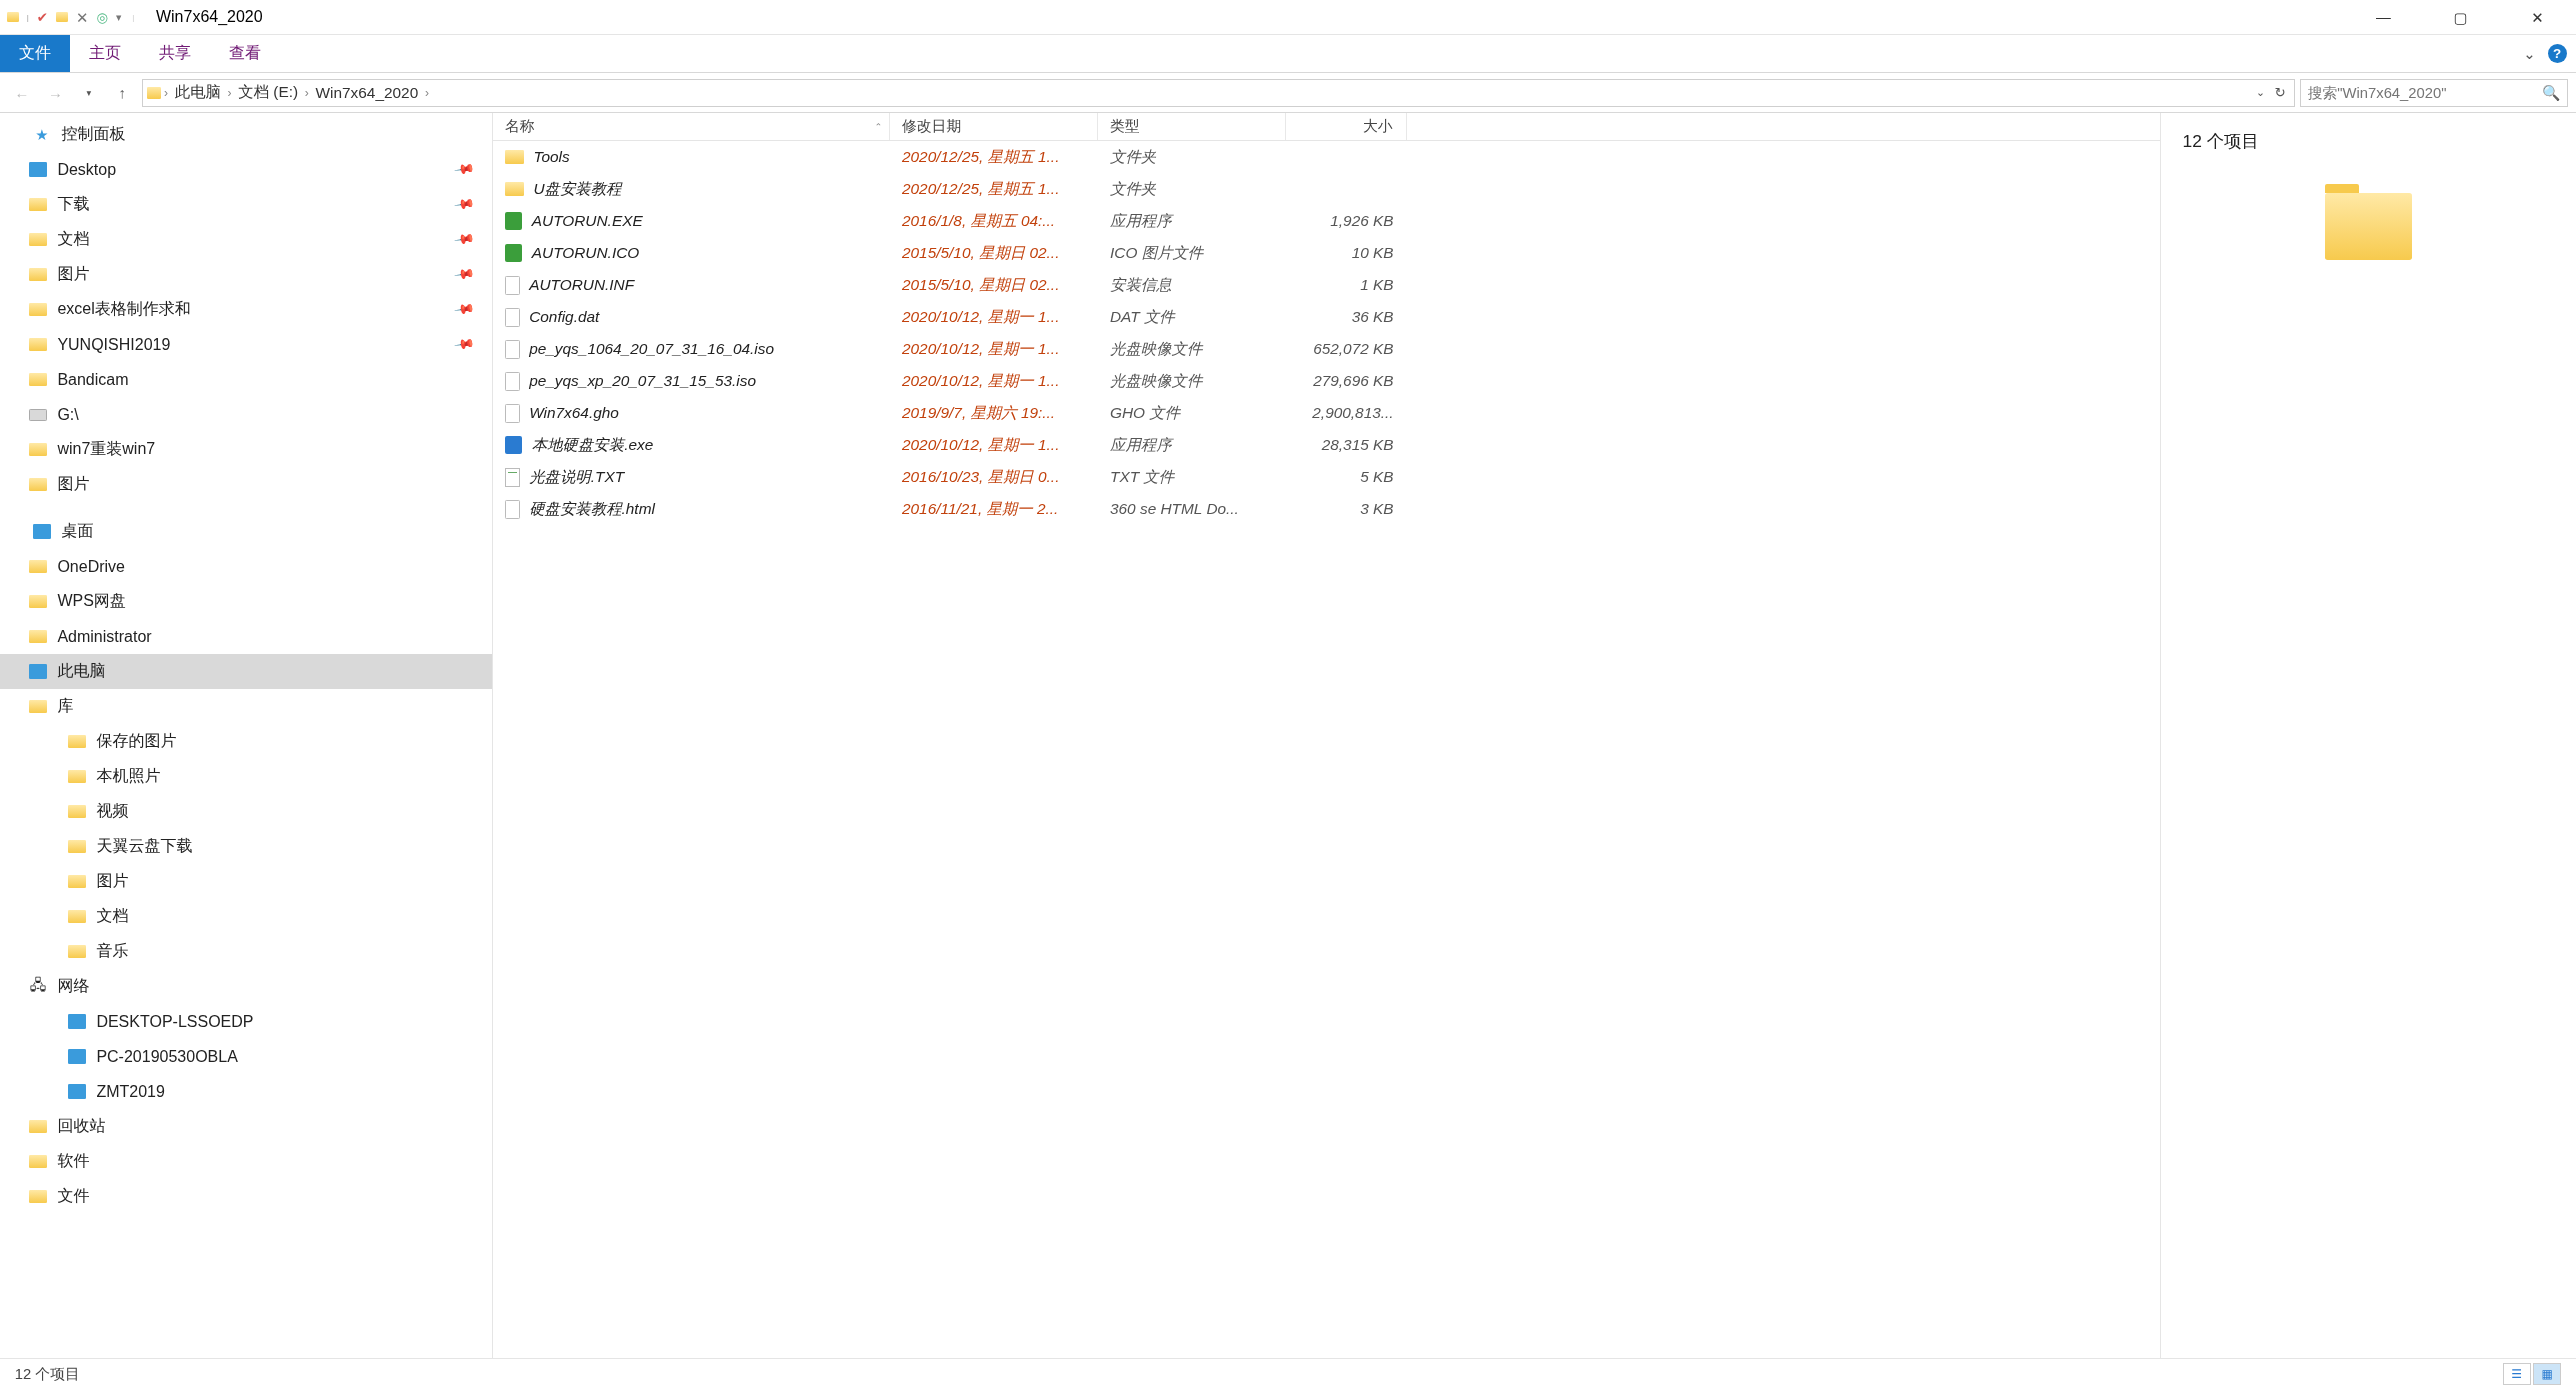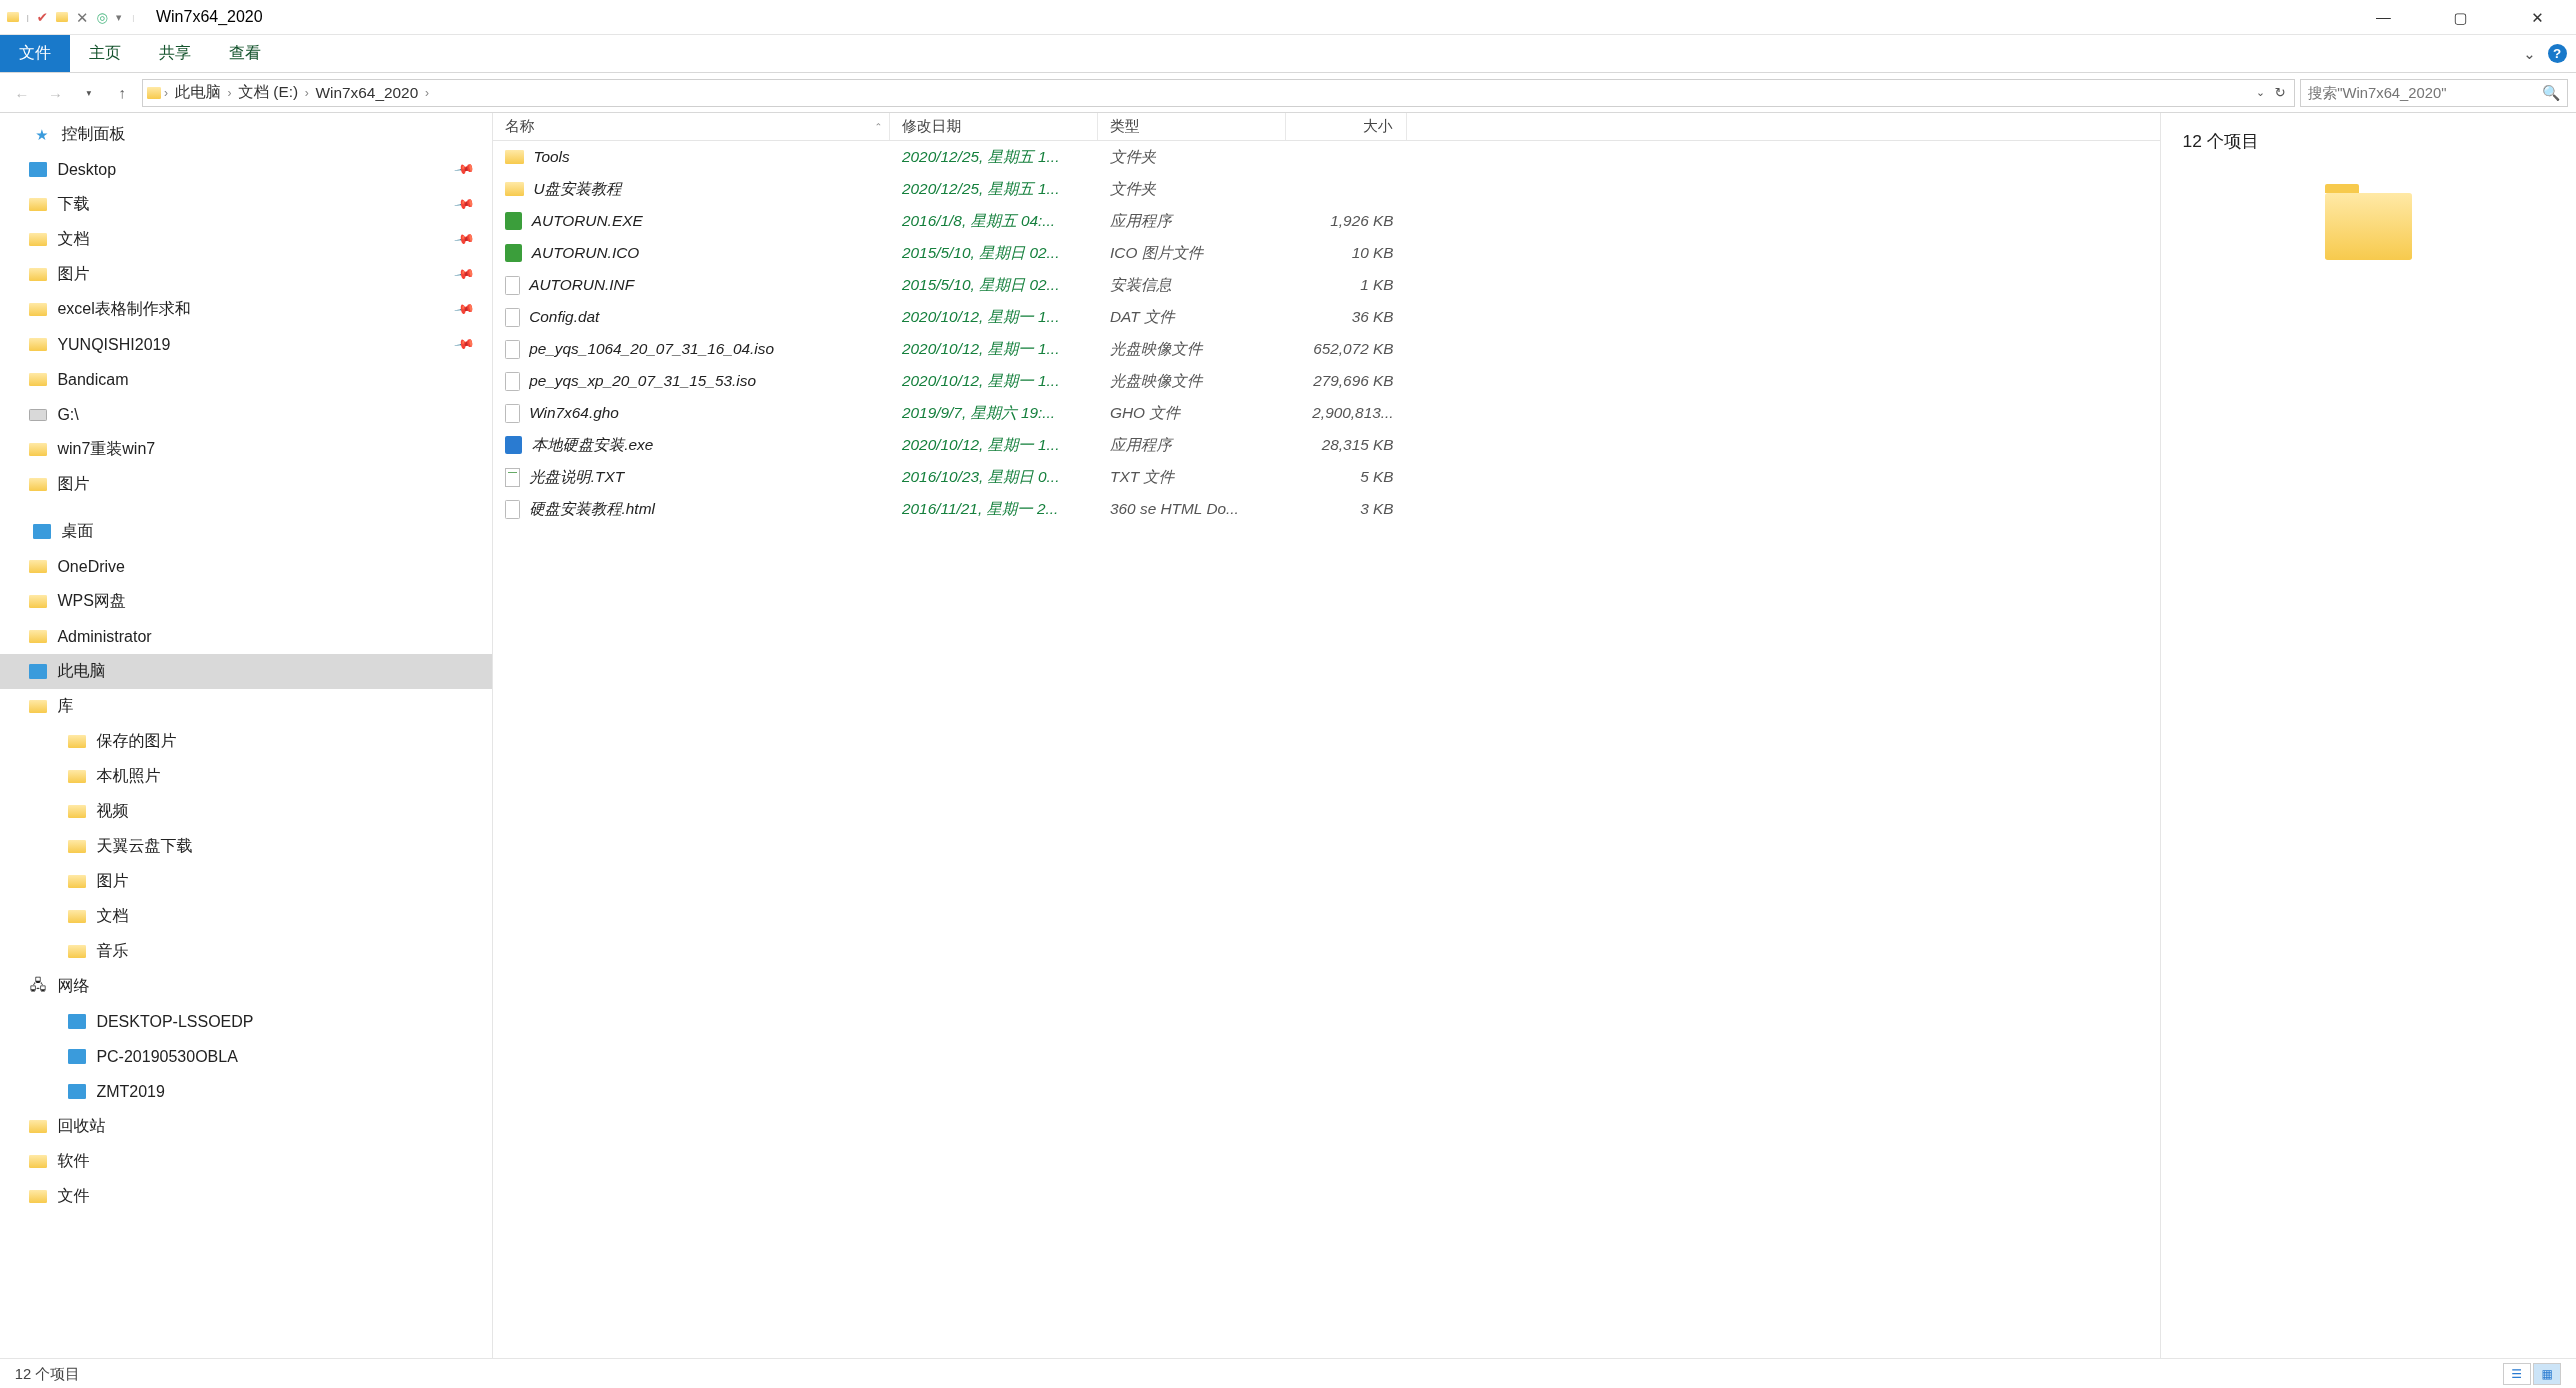--- a/index.html
+++ b/index.html
@@ -10,21 +10,21 @@
 
 .titlebar { height: 35px; display: flex; align-items: center; background: #fff; border-bottom: 0.7px solid #e5e5e5; }
 .titlebar-left { display: flex; align-items: center; gap: 8px; padding-left: 6.7px; }
 .qa-folder { background: linear-gradient(#ffe9a6,#f7ca4d); border-radius: 1.3px; width: 12px; height: 9.4px; }
 .titlebar-title { margin-left: 19px; font-size: 16px; }
 .titlebar-ctrls { margin-left: auto; display: flex; }
 .winbtn { width: 77px; height: 35px; display: flex; align-items: center; justify-content: center; font-size: 14.8px; color: #333; }
 
 
 .ribbon { height: 38px; display: flex; align-items: stretch; background: #fff; border-bottom: 0.7px solid #d8d8d8; position: relative; }
-.ribbon-tab { padding: 0 19px; display: flex; align-items: center; font-size: 16px; color: #14532d; }
+.ribbon-tab { padding: 0 19px; display: flex; align-items: center; font-size: 16px; color: #701a75; }
 .ribbon-tab.file { background: #1979ca; color: #fff; }
 .ribbon-right { margin-left: auto; display: flex; align-items: center; padding-right: 9.4px; gap: 12px; }
 .chev { color: #555; font-size: 14.8px; }
 .help-icon { width: 19px; height: 19px; border-radius: 50%; background: #1979ca; color: #fff; display:flex; align-items:center; justify-content:center; font-size: 13.4px; font-weight:bold;}
 
 
 .navbar { height: 40px; display: flex; align-items: center; border-bottom: 0.7px solid #d8d8d8; padding: 0 8px; gap: 5.4px; }
 .navbtn { width: 28px; height: 28px; display:flex; align-items:center; justify-content:center; color:#555; font-size: 14.8px; }
 .navbtn.disabled { color: #bbb; }
 .address { flex: 1; height: 28px; border: 0.7px solid #cfcfcf; display:flex; align-items:center; padding: 0 4px; gap: 2.7px; }
@@ -58,21 +58,21 @@
 .col { padding-left: 12px; border-right: 0.7px solid #e8e8e8; height:100%; display:flex; align-items:center; gap:4px;}
 .col.name { width: 397px; }
 .col.date { width: 208px; }
 .col.type { width: 188px; }
 .col.size { width: 121px; justify-content:flex-end; padding-right: 13.4px; }
 .col .sort { font-size:9.4px; color:#888; margin-left:auto; margin-right:6.7px;}
 .rows { flex:1; overflow:auto; }
 .row { height: 32px; display:flex; align-items:center; font-size:15.4px; color:#222; }
 .cell { padding-left: 12px; overflow:hidden; white-space:nowrap; text-overflow:ellipsis;font-style:italic; }
 .cell.name { width:397px; display:flex; align-items:center; gap:9.4px; }
-.cell.date { width:208px; color:#15803d; }
+.cell.date { width:208px; color:#c2410c; }
 .cell.type { width:188px; color:#555; }
 .cell.size { width:121px; text-align:right; padding-right:13.4px; color:#555; }
 .ficon { width:19px; height:19px; display:inline-flex; align-items:center; justify-content:center; }
 .ficon.fold { background:linear-gradient(#ffe9a6,#f7ca4d); width:19px; height:14.8px; border-radius:1.3px;}
 .ficon.file { width:14.8px; height:19px; border:0.7px solid #bbb; background:#fff; border-radius:1.3px;}
 .ficon.exe { background:#3b9e3b; width:17.4px; height:17.4px; border-radius:2px;}
 .ficon.ico { background:#3b9e3b; width:17.4px; height:17.4px; border-radius:2px;}
 .ficon.app { background:#2a7bd1; width:17.4px; height:17.4px; border-radius:2px;}
 .ficon.txt { width:14.8px; height:19px; border:0.7px solid #bbb; background:#fff; position:relative;}
 .ficon.txt::after{content:""; position:absolute; left:2px; top:3.4px; width:9.4px; height:1.3px; background:#6a6;}

